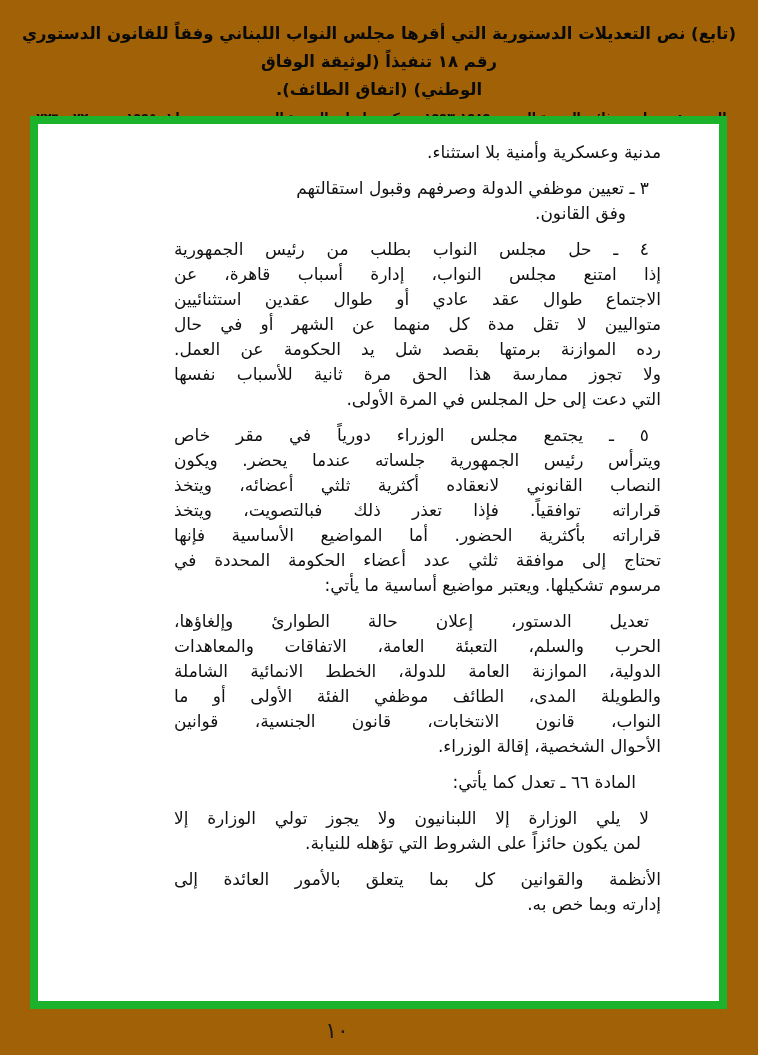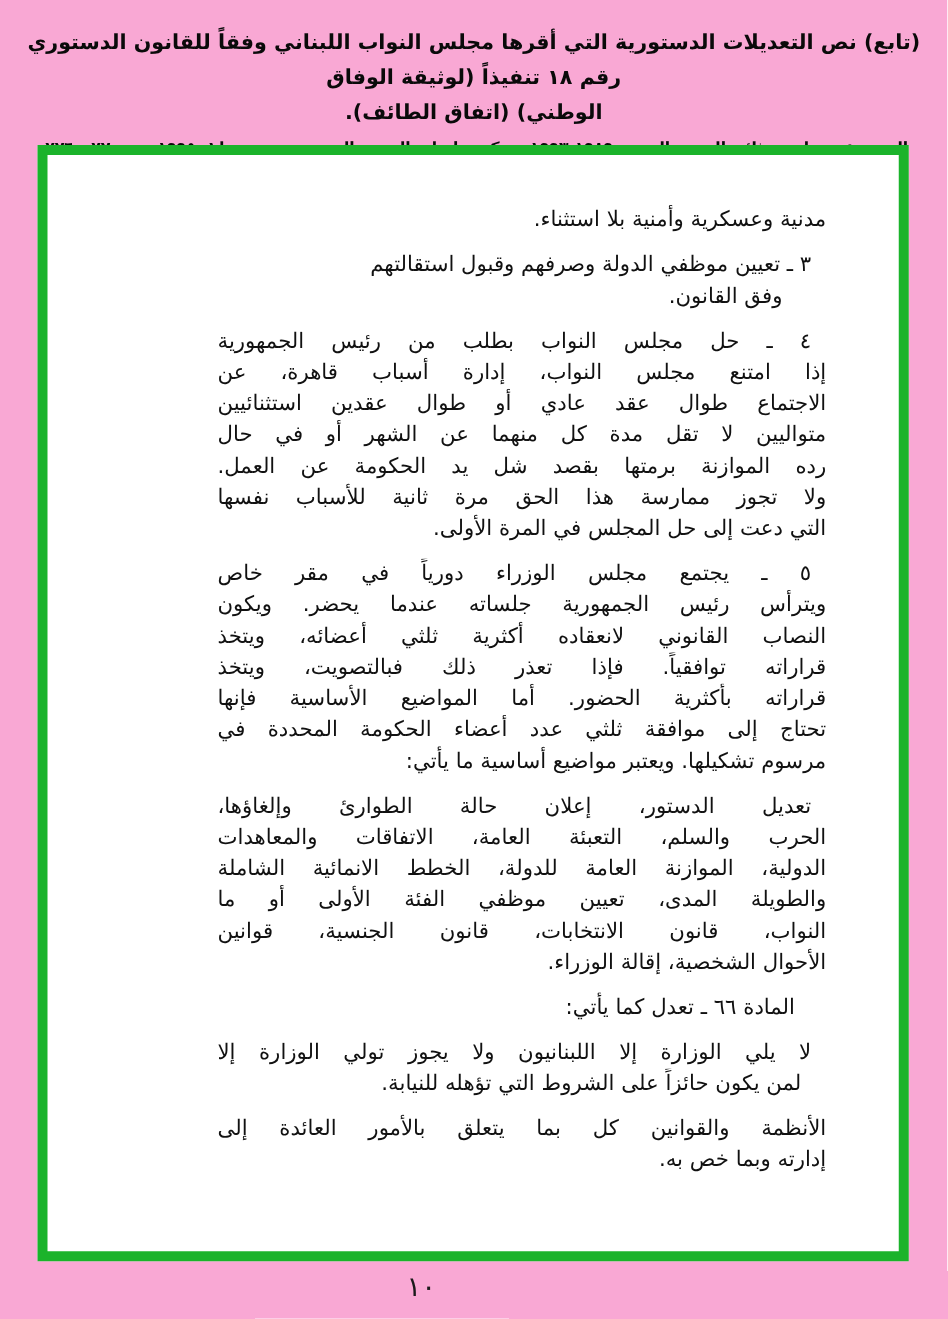--- a/index.html
+++ b/index.html
@@ -4,21 +4,21 @@
 <style>
   html, body {
     margin: 0;
     padding: 0;
     background: #ffffff;
   }
   .page {
     position: relative;
     width: 758px;
     height: 1055px;
-    background: #f9a8d4;
+    background: #a16207;
     font-family: "DejaVu Sans", sans-serif;
     color: #000000;
     overflow: hidden;
   }
   
   .doc-header {
     position: absolute;
     top: 20px;
     left: 12px;
     right: 12px;
@@ -44,21 +44,21 @@
     top: 116px;
     width: 681px;   
     height: 877px;  
     border: 8px solid #1bb32b;
     background: #ffffff;
     box-sizing: content-box;
   }
   
   .text-column {
     position: absolute;
-    top: 40px;
+    top: 16px;
     right: 58px;
     width: 487px;
     direction: rtl;
   }
   .para {
     margin: 0 0 11px 0;
   }
   .bline {
     direction: rtl;
     font-size: 17px;
@@ -122,21 +122,21 @@
           <div class="bline">النصاب القانوني لانعقاده أكثرية ثلثي أعضائه، ويتخذ</div>
           <div class="bline">قراراته توافقياً. فإذا تعذر ذلك فبالتصويت، ويتخذ</div>
           <div class="bline">قراراته بأكثرية الحضور. أما المواضيع الأساسية فإنها</div>
           <div class="bline">تحتاج إلى موافقة ثلثي عدد أعضاء الحكومة المحددة في</div>
           <div class="bline align-right">مرسوم تشكيلها. ويعتبر مواضيع أساسية ما يأتي:</div>
         </div>
         <div class="para">
           <div class="bline" style="padding-right: 12px;">تعديل الدستور، إعلان حالة الطوارئ وإلغاؤها،</div>
           <div class="bline">الحرب والسلم، التعبئة العامة، الاتفاقات والمعاهدات</div>
           <div class="bline">الدولية، الموازنة العامة للدولة، الخطط الانمائية الشاملة</div>
-          <div class="bline">والطويلة المدى، تعيين موظفي الفئة الأولى أو ما</div>
+          <div class="bline">والطويلة المدى، الطائف موظفي الفئة الأولى أو ما</div>
           <div class="bline">النواب، قانون الانتخابات، قانون الجنسية، قوانين</div>
           <div class="bline align-right">الأحوال الشخصية، إقالة الوزراء.</div>
         </div>
         <div class="para">
           <div class="bline align-right" style="padding-right: 25px; text-align: center;">المادة ٦٦ ـ تعدل كما يأتي:</div>
         </div>
         <div class="para">
           <div class="bline" style="padding-right: 12px;">لا يلي الوزارة إلا اللبنانيون ولا يجوز تولي الوزارة إلا</div>
           <div class="bline align-right" style="padding-right: 20px;">لمن يكون حائزاً على الشروط التي تؤهله للنيابة.</div>
         </div>

